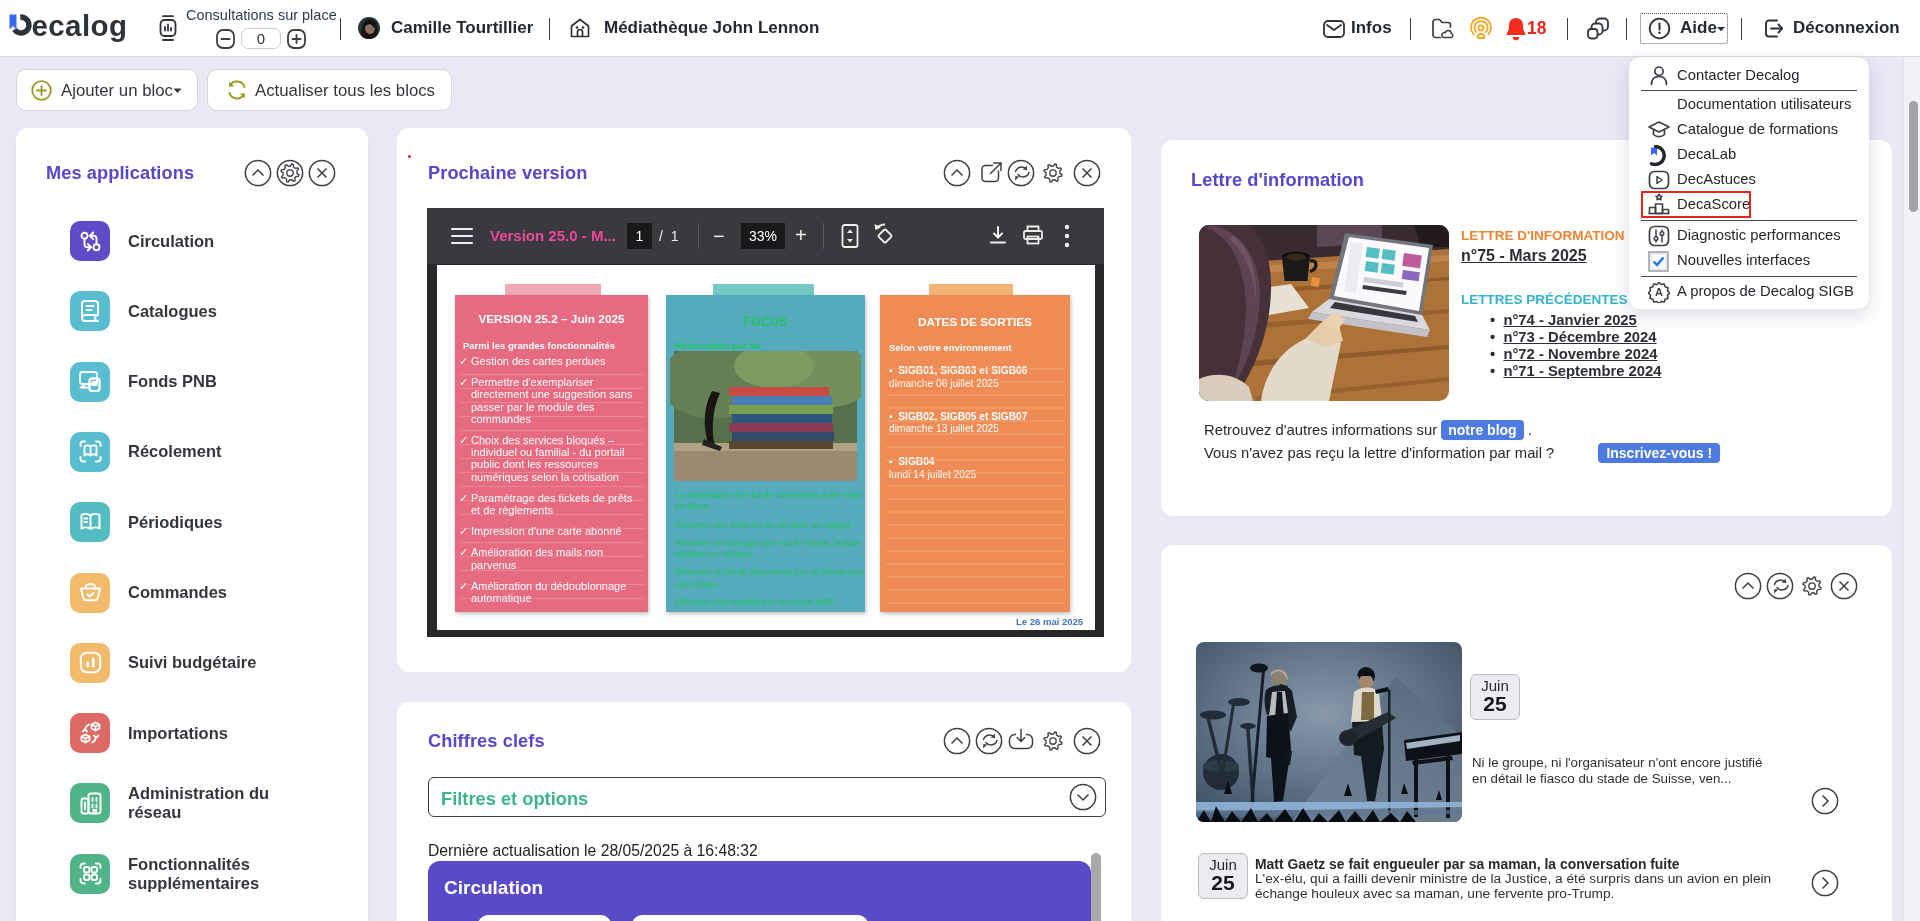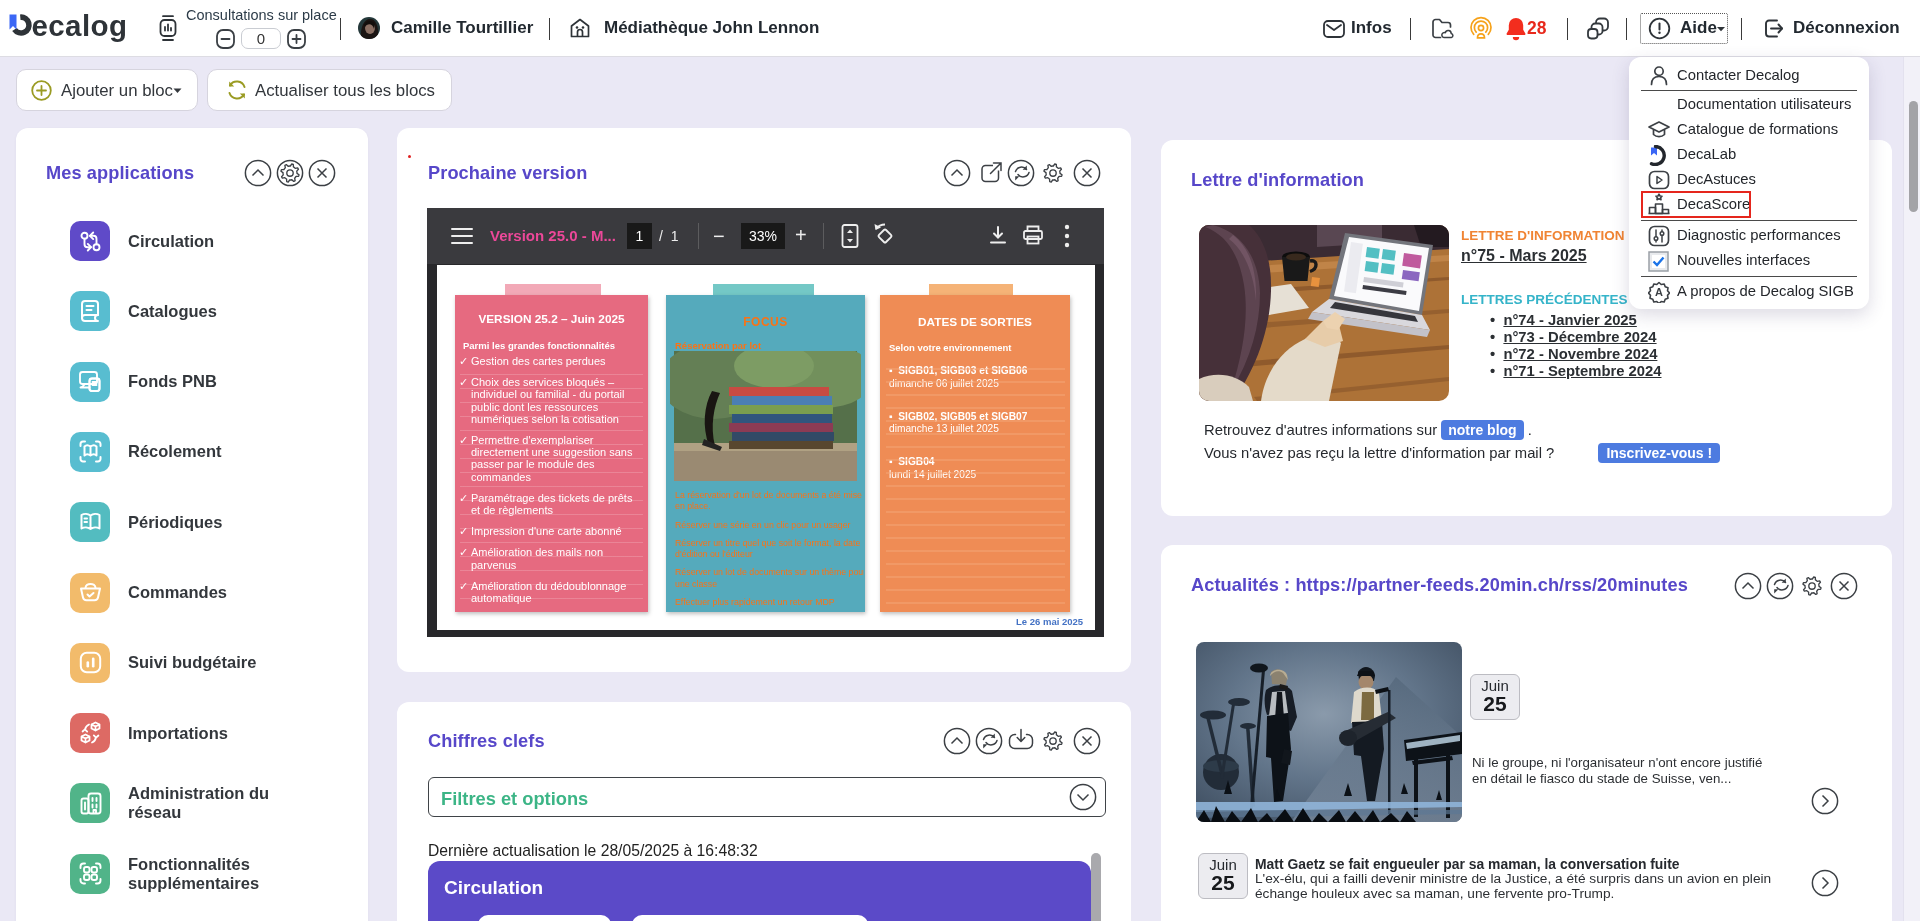--- a/index.html
+++ b/index.html
@@ -96,21 +96,21 @@
       <path d="M8.2 16.2 a6.6 6.6 0 1 1 9.6 0"></path>
       <path d="M5.7 18.4 a10 10 0 1 1 14.6 0"></path>
       <path d="M9.5 21.8 c0 -2.6 1.5 -4 3.5 -4 s3.5 1.4 3.5 4 z" fill="#fff"></path>
     </g>
   </svg>
 
   <svg class="abs" style="left:1504px;top:16px" width="24" height="26" viewBox="0 0 24 26">
     <path d="M12 2 a7.2 7.2 0 0 1 7.2 7.2 v4.6 l2 3.4 a1.1 1.1 0 0 1 -1 1.8 h-16.4 a1.1 1.1 0 0 1 -1 -1.8 l2 -3.4 v-4.6 a7.2 7.2 0 0 1 7.2 -7.2 z" fill="#f32d1e"></path>
     <path d="M8.8 21 a3.2 3.2 0 0 0 6.4 0 z" fill="#f32d1e"></path>
   </svg>
-  <div class="abs" style="left:1527px;top:18px;font-weight:bold;font-size:17.5px;color:#e8291c;">28</div>
+  <div class="abs" style="left:1527px;top:18px;font-weight:bold;font-size:17.5px;color:#e8291c;">18</div>
   <div class="sep" style="left:1567px"></div>
 
   <svg class="abs" style="left:1585px;top:16px" width="26" height="26" viewBox="0 0 26 26">
     <g fill="none" stroke="#33383d" stroke-width="1.8">
       <rect x="11" y="2.5" width="12" height="12" rx="4"></rect>
       <rect x="6.5" y="7.5" width="11" height="11" rx="3.6" fill="#fff"></rect>
       <rect x="3" y="13" width="9.5" height="9.5" rx="3.2" fill="#fff"></rect>
     </g>
   </svg>
   <div class="sep" style="left:1626px"></div>
@@ -362,32 +362,32 @@
     <div class="abs" style="left:10px;top:57px;width:658px;height:365px;background:#fff;"></div>
 
     <div class="abs" style="left:78px;top:76px;width:96px;height:12px;background:#f2a9b7;"></div>
     <div class="abs" style="left:28px;top:87px;width:193px;height:317px;background:#e66a80;box-shadow:1px 2px 4px rgba(0,0,0,0.25);"></div>
     <div class="abs" style="left:28px;top:87px;width:193px;height:317px;color:#fff;">
       <div style="position:absolute;top:17px;width:100%;text-align:center;font-size:11.8px;font-weight:bold;">VERSION 25.2 – Juin 2025</div>
       <div style="position:absolute;top:45px;left:8px;font-size:9.5px;font-weight:bold;">Parmi les grandes fonctionnalités</div>
       <div style="position:absolute;top:66px;left:5px;width:183px;height:240px;background:repeating-linear-gradient(to bottom, transparent 0px, transparent 13.3px, rgba(255,255,255,0.18) 13.3px, rgba(255,255,255,0.18) 14px);"></div>
         <div id="pinklist" style="position:absolute;top:60px;left:4px;width:190px;font-size:11px;line-height:12.2px;">
           <div style="margin-bottom:9px;"><span style="display:inline-block;width:12px;">✓</span>Gestion des cartes perdues</div>
+          <div style="margin-bottom:9px;"><span style="display:inline-block;width:12px;">✓</span>Permettre d'exemplariser<br><span style="display:inline-block;width:12px;"></span>directement une suggestion sans<br><span style="display:inline-block;width:12px;"></span>passer par le module des<br><span style="display:inline-block;width:12px;"></span>commandes</div>
           <div style="margin-bottom:9px;"><span style="display:inline-block;width:12px;">✓</span>Choix des services bloqués –<br><span style="display:inline-block;width:12px;"></span>individuel ou familial - du portail<br><span style="display:inline-block;width:12px;"></span>public dont les ressources<br><span style="display:inline-block;width:12px;"></span>numériques selon la cotisation</div>
-          <div style="margin-bottom:9px;"><span style="display:inline-block;width:12px;">✓</span>Permettre d'exemplariser<br><span style="display:inline-block;width:12px;"></span>directement une suggestion sans<br><span style="display:inline-block;width:12px;"></span>passer par le module des<br><span style="display:inline-block;width:12px;"></span>commandes</div>
           <div style="margin-bottom:9px;"><span style="display:inline-block;width:12px;">✓</span>Paramétrage des tickets de prêts<br><span style="display:inline-block;width:12px;"></span>et de règlements</div>
           <div style="margin-bottom:9px;"><span style="display:inline-block;width:12px;">✓</span>Impression d'une carte abonné</div>
           <div style="margin-bottom:9px;"><span style="display:inline-block;width:12px;">✓</span>Amélioration des mails non<br><span style="display:inline-block;width:12px;"></span>parvenus</div>
           <div style="margin-bottom:9px;"><span style="display:inline-block;width:12px;">✓</span>Amélioration du dédoublonnage<br><span style="display:inline-block;width:12px;"></span>automatique</div>
         </div>
     </div>
 
     <div class="abs" style="left:286px;top:76px;width:101px;height:12px;background:#74c8c6;"></div>
     <div class="abs" style="left:239px;top:87px;width:199px;height:317px;background:#55aabc;box-shadow:1px 2px 4px rgba(0,0,0,0.25);"></div>
-    <div class="abs" style="left:239px;top:87px;width:199px;height:317px;color:#f97316;">
+    <div class="abs" style="left:239px;top:87px;width:199px;height:317px;color:#22c55e;">
       <div style="position:absolute;top:20px;width:100%;text-align:center;font-size:12px;font-weight:bold;letter-spacing:0.5px;">FOCUS</div>
       <div style="position:absolute;top:45px;left:9px;font-size:9.5px;font-weight:bold;">Réservation par lot</div>
       <svg style="position:absolute;top:56px;left:4px" width="191" height="130" viewBox="0 0 183 130">
         <rect width="183" height="130" fill="#55704a"></rect>
         <ellipse cx="40" cy="30" rx="55" ry="38" fill="#647f55"></ellipse>
         <ellipse cx="150" cy="25" rx="50" ry="32" fill="#72905c"></ellipse>
         <ellipse cx="100" cy="15" rx="40" ry="22" fill="#7d9c64"></ellipse>
         <rect y="95" width="183" height="35" fill="#9a8a72"></rect>
         <rect y="92" width="183" height="8" fill="#b0a183"></rect>
         <g>
@@ -545,21 +545,20 @@
     <div>•&nbsp;&nbsp;<span style="text-decoration:underline;">n°74 - Janvier 2025</span></div>
     <div>•&nbsp;&nbsp;<span style="text-decoration:underline;">n°73 - Décembre 2024</span></div>
     <div>•&nbsp;&nbsp;<span style="text-decoration:underline;">n°72 - Novembre 2024</span></div>
     <div>•&nbsp;&nbsp;<span style="text-decoration:underline;">n°71 - Septembre 2024</span></div>
   </div>
   <div class="abs" style="left:43px;top:282px;font-size:14.8px;color:#26292e;">Retrouvez d'autres informations sur <span style="background:#4d7be0;color:#fff;font-weight:bold;border-radius:4px;padding:2px 7px;font-size:14px;">notre blog</span> .</div>
   <div class="abs" style="left:43px;top:305px;font-size:14.8px;color:#26292e;">Vous n'avez pas reçu la lettre d'information par mail ? <span style="background:#4d7be0;color:#fff;font-weight:bold;border-radius:4px;padding:2px 8px;font-size:14px;margin-left:40px;">Inscrivez-vous !</span></div>
 </div>
 
 <div class="card" id="actus" style="left:1161px;top:545px;width:731px;height:393px;">
-  <div class="abs cardtitle" style="left:30px;top:30px;">Actualités : https://partner-feeds.20min.ch/rss/20minutes</div>
   <svg class="abs" style="left:573px;top:27px" width="126" height="28" viewBox="0 0 126 28">
     <g fill="none" stroke="#3c4045" stroke-width="1.5">
       <circle cx="14" cy="14" r="12.6"></circle>
         <path d="M8.5 16.5 l5.5 -5.5 5.5 5.5"></path>
       <circle cx="46" cy="14" r="12.6"></circle>
       <path d="M51.5 10.5 a6.3 6.3 0 0 0 -11 2 m2.5 3 a6.3 6.3 0 0 0 11 -2" stroke-linecap="round"></path>
       <path d="M51.8 6.5 v4.2 h-4.2 z" fill="#3c4045" stroke="none"></path>
       <path d="M40.2 21.5 v-4.2 h4.2 z" fill="#3c4045" stroke="none"></path>
       <g transform="translate(64,0)">
           <path d="M15.79 4.98 A9.2 9.2 0 0 1 17.32 5.42 L17.42 7.89 A7.0 7.0 0 0 1 19.21 9.33 L21.65 8.89 A9.2 9.2 0 0 1 22.41 10.28 L20.74 12.10 A7.0 7.0 0 0 1 20.99 14.38 L23.02 15.79 A9.2 9.2 0 0 1 22.58 17.32 L20.11 17.42 A7.0 7.0 0 0 1 18.67 19.21 L19.11 21.65 A9.2 9.2 0 0 1 17.72 22.41 L15.90 20.74 A7.0 7.0 0 0 1 13.62 20.99 L12.21 23.02 A9.2 9.2 0 0 1 10.68 22.58 L10.58 20.11 A7.0 7.0 0 0 1 8.79 18.67 L6.35 19.11 A9.2 9.2 0 0 1 5.59 17.72 L7.26 15.90 A7.0 7.0 0 0 1 7.01 13.62 L4.98 12.21 A9.2 9.2 0 0 1 5.42 10.68 L7.89 10.58 A7.0 7.0 0 0 1 9.33 8.79 L8.89 6.35 A9.2 9.2 0 0 1 10.28 5.59 L12.10 7.26 A7.0 7.0 0 0 1 14.38 7.01 L15.79 4.98 Z" stroke-width="1.35" stroke-linejoin="round"></path>

